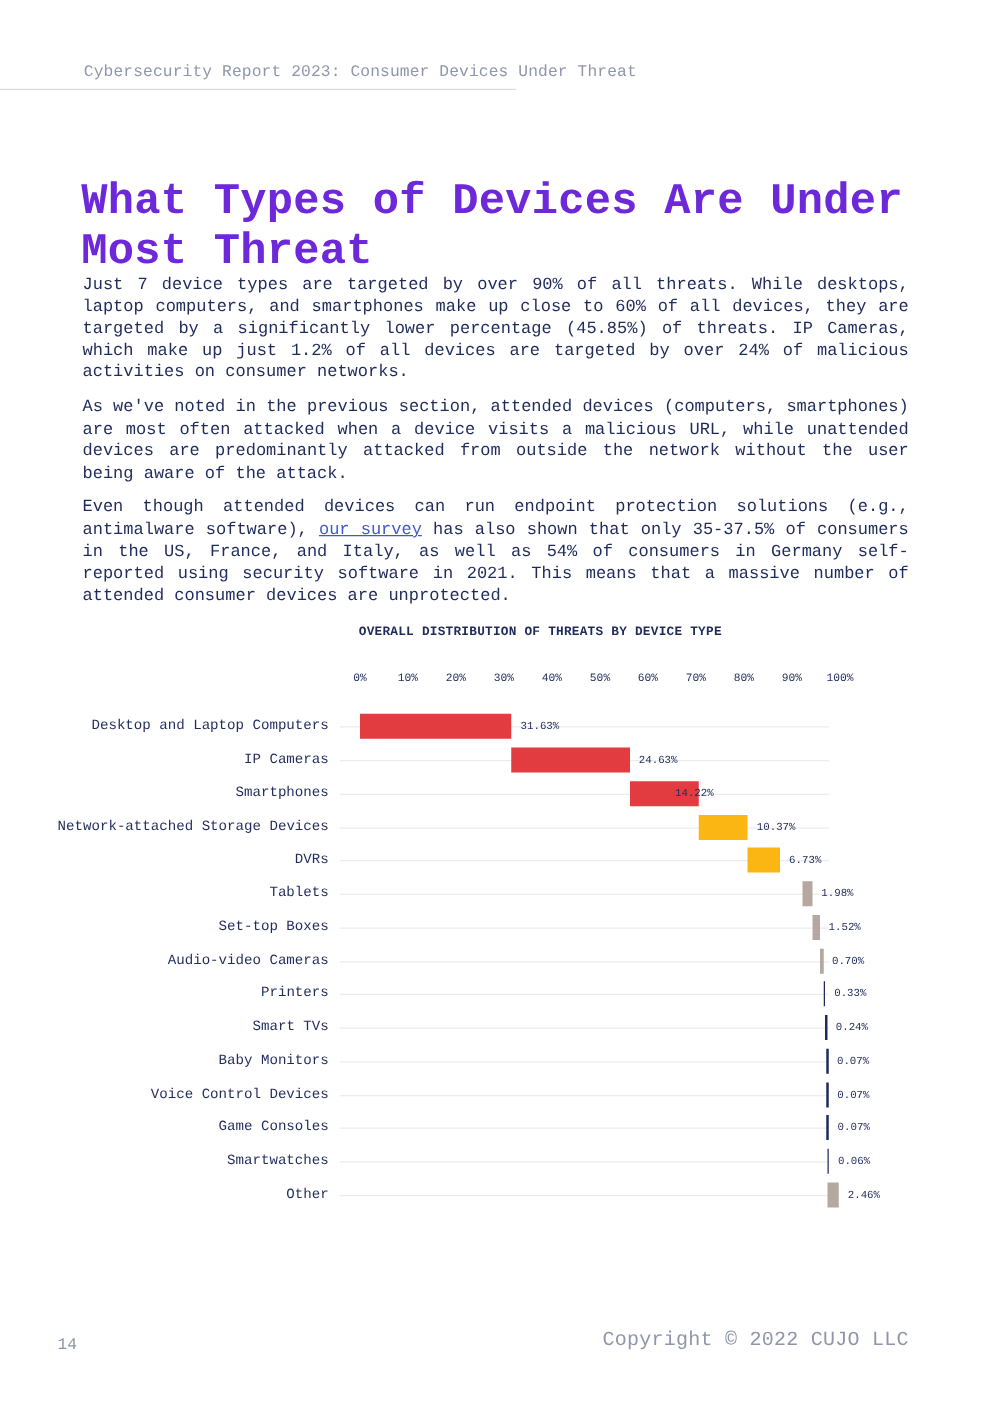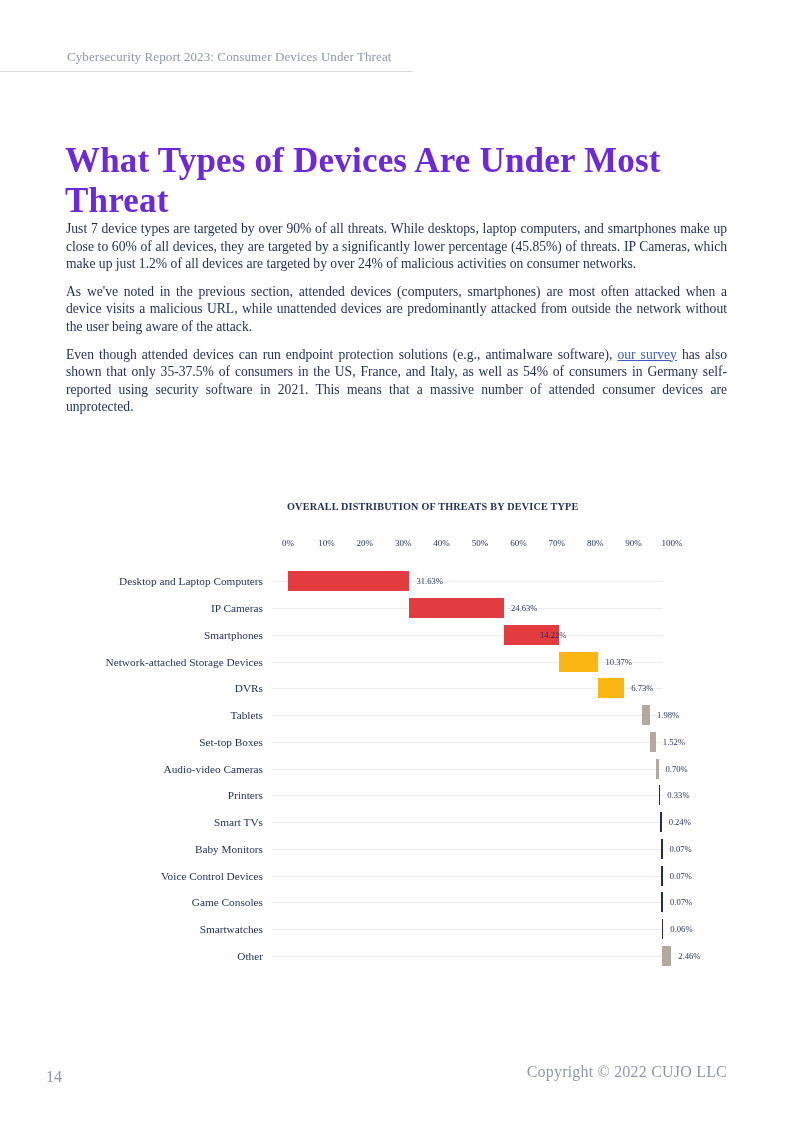--- a/index.html
+++ b/index.html
@@ -1,20 +1,20 @@
 <!DOCTYPE html>
 <html><head>
 <meta charset="utf-8">
 <style>
   html,body{margin:0;padding:0;background:#ffffff;}
   .page{
     position:relative;
     width:793px;height:1122px;
     background:#ffffff;
-    font-family:Liberation Serif, serif;
+    font-family:Liberation Mono, monospace;
     color:#1F2B5B;
     overflow:hidden;
   }
   
   .report-header{
     position:absolute;top:0;left:0;width:413px;height:71px;
     border-bottom:1px solid #d9dbe3;
   }
   .report-header .hdr-text{
     position:absolute;left:67px;bottom:6px;
@@ -55,21 +55,21 @@
     font-size:11.3px;color:#1F2B5B;white-space:nowrap;
   }
   .row-bar{position:absolute;}
   .row-value{
     position:absolute;top:50%;transform:translateY(-50%);
     font-size:8.6px;color:#1F2B5B;white-space:nowrap;
   }
   
   .page-number{
     position:absolute;left:46px;top:1068px;
-    font-size:16px;color:#8F96AA;
+    font-size:13px;color:#8F96AA;
   }
   .copyright{
     position:absolute;right:66px;top:1063px;
     font-size:16px;color:#8F96AA;letter-spacing:.2px;
   }
 </style>
 </head>
 <body>
 
 <div class="page">

